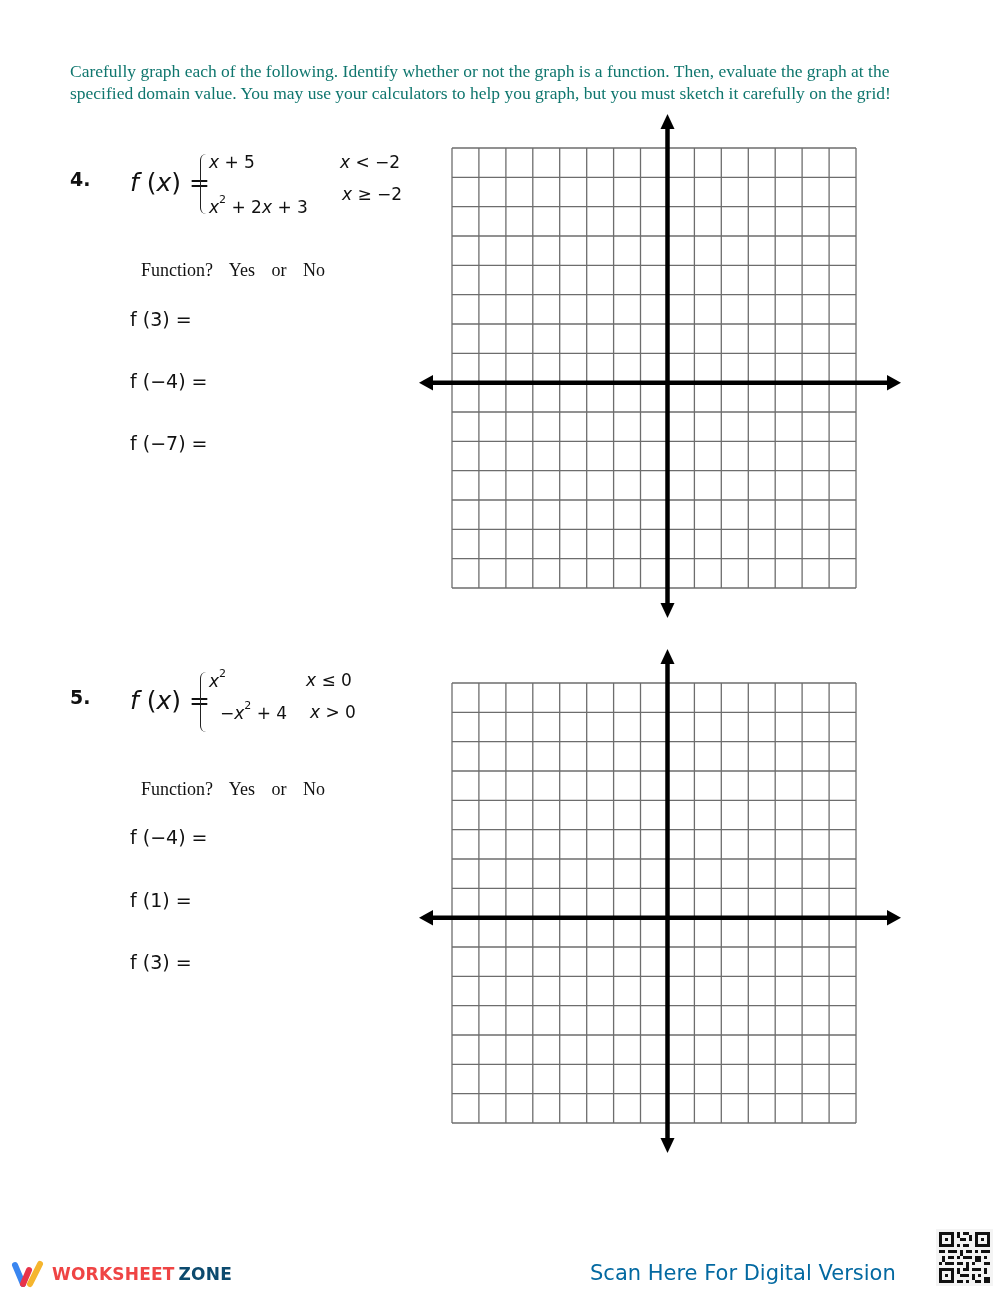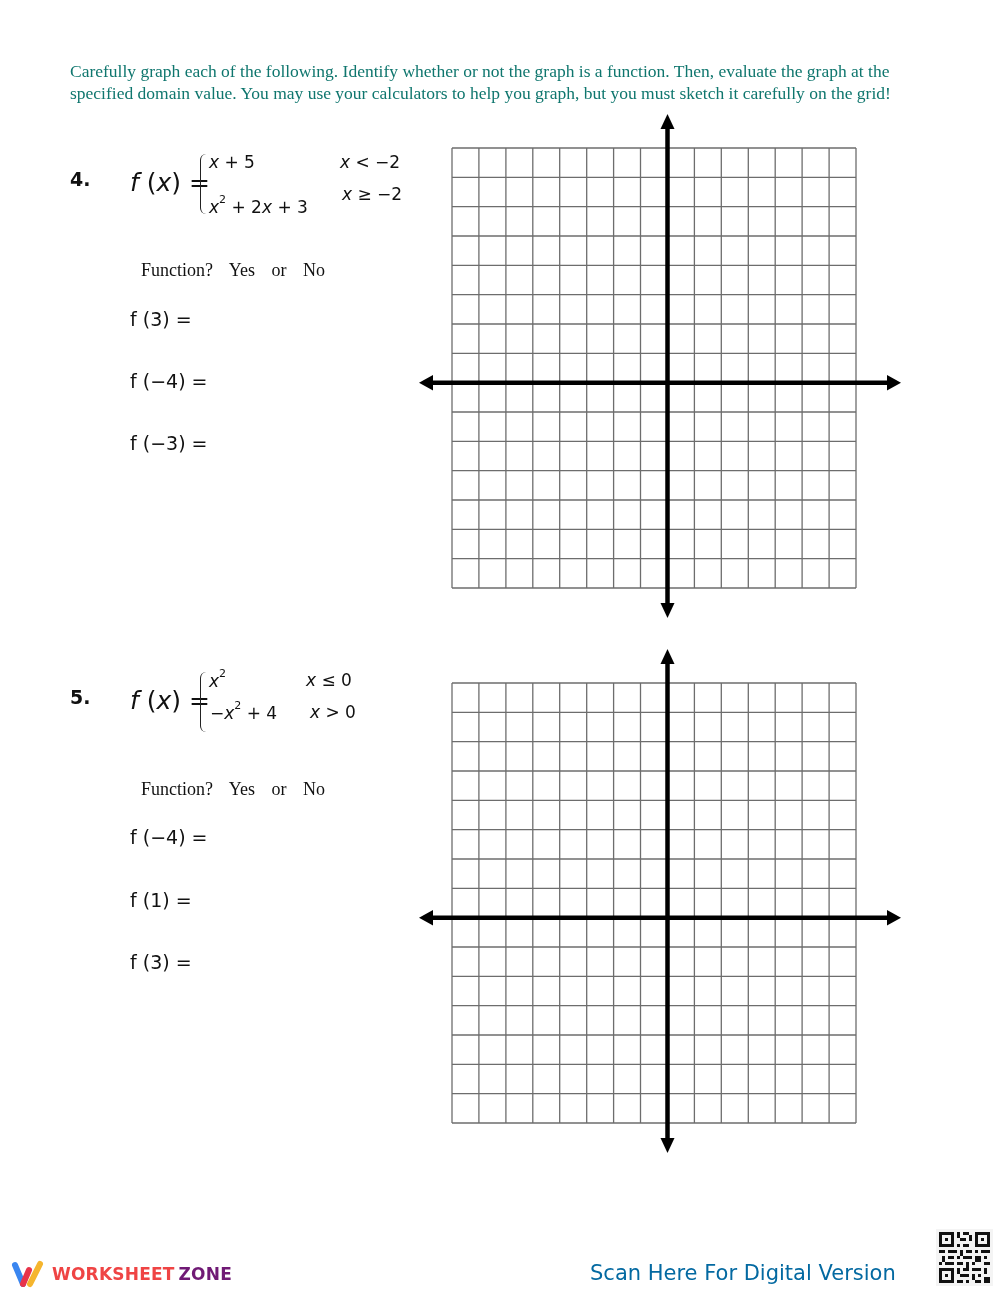--- a/index.html
+++ b/index.html
@@ -41,21 +41,21 @@
     .grid-svg { position: absolute; left: 0; top: 0; }
 
     .footer-logo {
       position: absolute; left: 10px; top: 1258px; height: 32px; display: flex; align-items: center;
     }
     .logo-text {
       font-family: "DejaVu Sans", "Liberation Sans", sans-serif; font-weight: bold; font-size: 17px;
       letter-spacing: 0.2px; margin-left: 4px;
     }
     .logo-ws { color: #ef4444; }
-    .logo-zone { color: #701a75; margin-left: 4px; }
+    .logo-zone { color: #0c4a6e; margin-left: 4px; }
 
     .scan-text {
       position: absolute; left: 590px; top: 1261px; font-size: 21px; color: #0369a1;
       font-family: "DejaVu Sans", "Liberation Sans", sans-serif;
     }
     .qr { position: absolute; left: 936px; top: 1229px; width: 57px; height: 57px; }
   </style>
 </head>
 <body>
 
@@ -74,21 +74,21 @@
 
   <div class="question serif" style="top:260px;">
     <span>Function?</span>
     <span>Yes</span>
     <span>or</span>
     <span>No</span>
   </div>
 
   <div class="eval sans" style="top:308px;">f (3) =</div>
   <div class="eval sans" style="top:370px;">f (−4) =</div>
-  <div class="eval sans" style="top:432px;">f (−3) =</div>
+  <div class="eval sans" style="top:432px;">f (−7) =</div>
 
   <div class="grid-wrap" style="left:415px; top:110px; width:490px; height:512px;">
     <svg class="grid-svg" width="490" height="512" viewBox="0 0 490 512">
       <g stroke="#6d6d6d" stroke-width="1.3" fill="none">
 
         <line x1="37" y1="38" x2="37" y2="478"></line>
         <line x1="63.9" y1="38" x2="63.9" y2="478"></line>
         <line x1="90.9" y1="38" x2="90.9" y2="478"></line>
         <line x1="117.8" y1="38" x2="117.8" y2="478"></line>
         <line x1="144.7" y1="38" x2="144.7" y2="478"></line>
@@ -133,21 +133,21 @@
   </div>
 </div>
 
 <div>
   <div class="problem-number sans" style="left:70px; top:686px;">5.</div>
   <div class="fx-label sans" style="left:130px; top:686px;"><i>f</i> (<i>x</i>) =</div>
   <div class="piecewise sans" style="left:200px; top:666px;">
     <div class="brace" style="left:0; top:6px; height:60px;"></div>
     <div class="piece-row" style="left:9px; top:4px;"><i>x</i><sup>2</sup></div>
     <div class="piece-row" style="left:106px; top:4px;"><i>x</i> ≤ 0</div>
-    <div class="piece-row" style="left:10px; top:36px;">−<i>x</i><sup>2</sup> + 4</div>
+    <div class="piece-row" style="left:20px; top:36px;">−<i>x</i><sup>2</sup> + 4</div>
     <div class="piece-row" style="left:110px; top:36px;"><i>x</i> &gt; 0</div>
   </div>
 
   <div class="question serif" style="top:779px;">
     <span>Function?</span>
     <span>Yes</span>
     <span>or</span>
     <span>No</span>
   </div>
 

